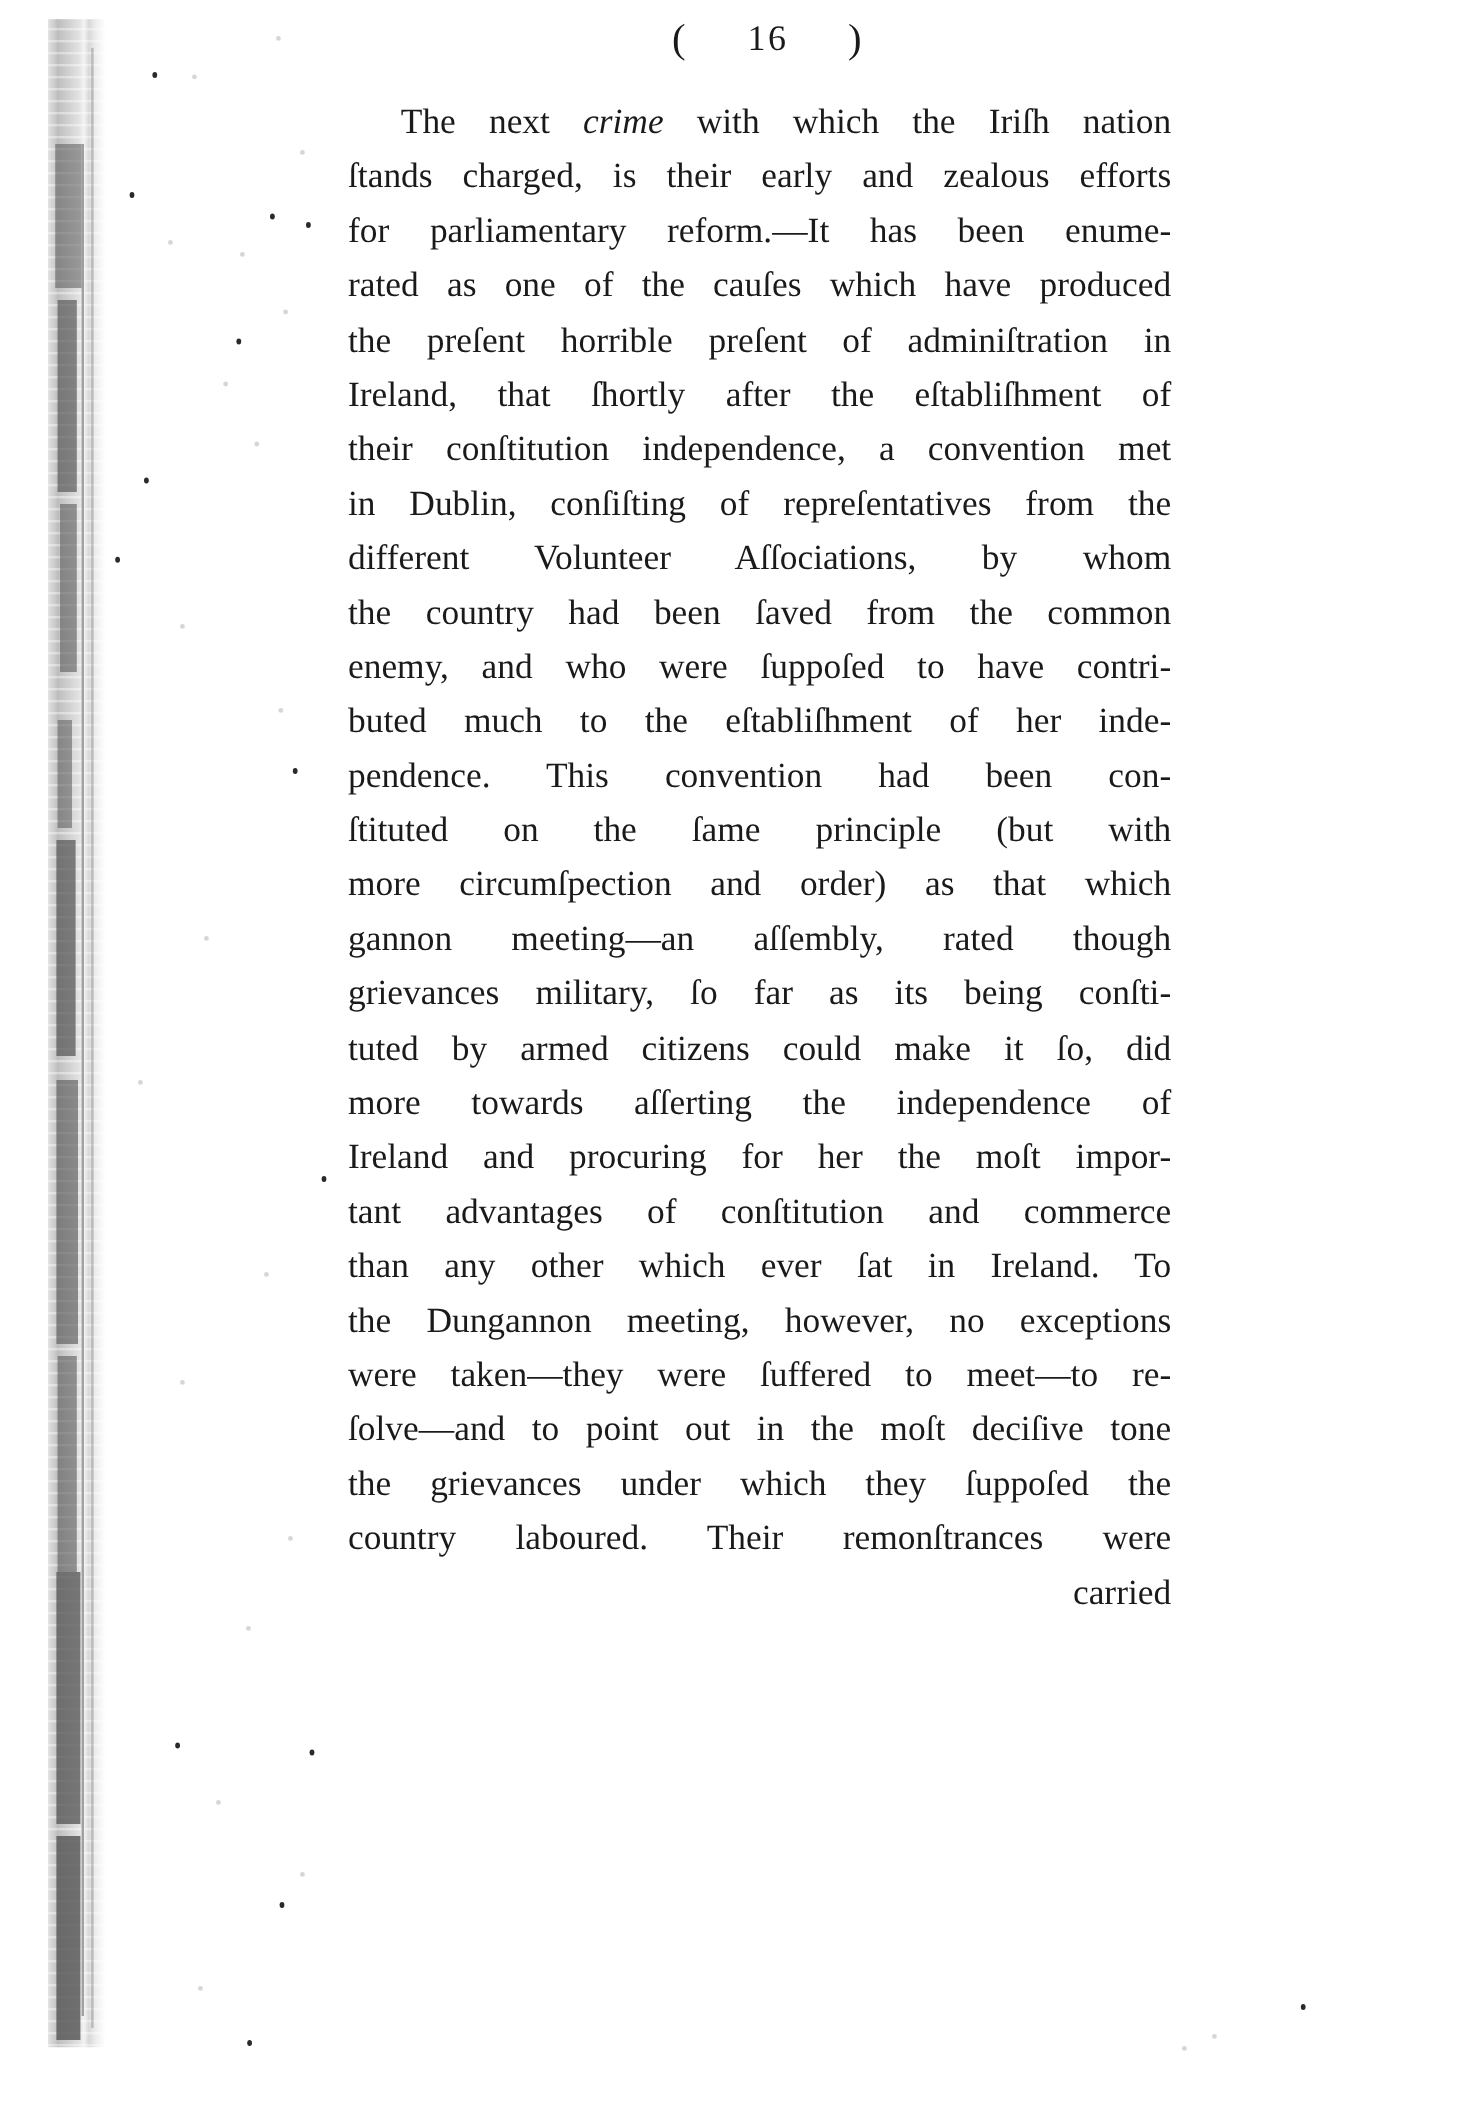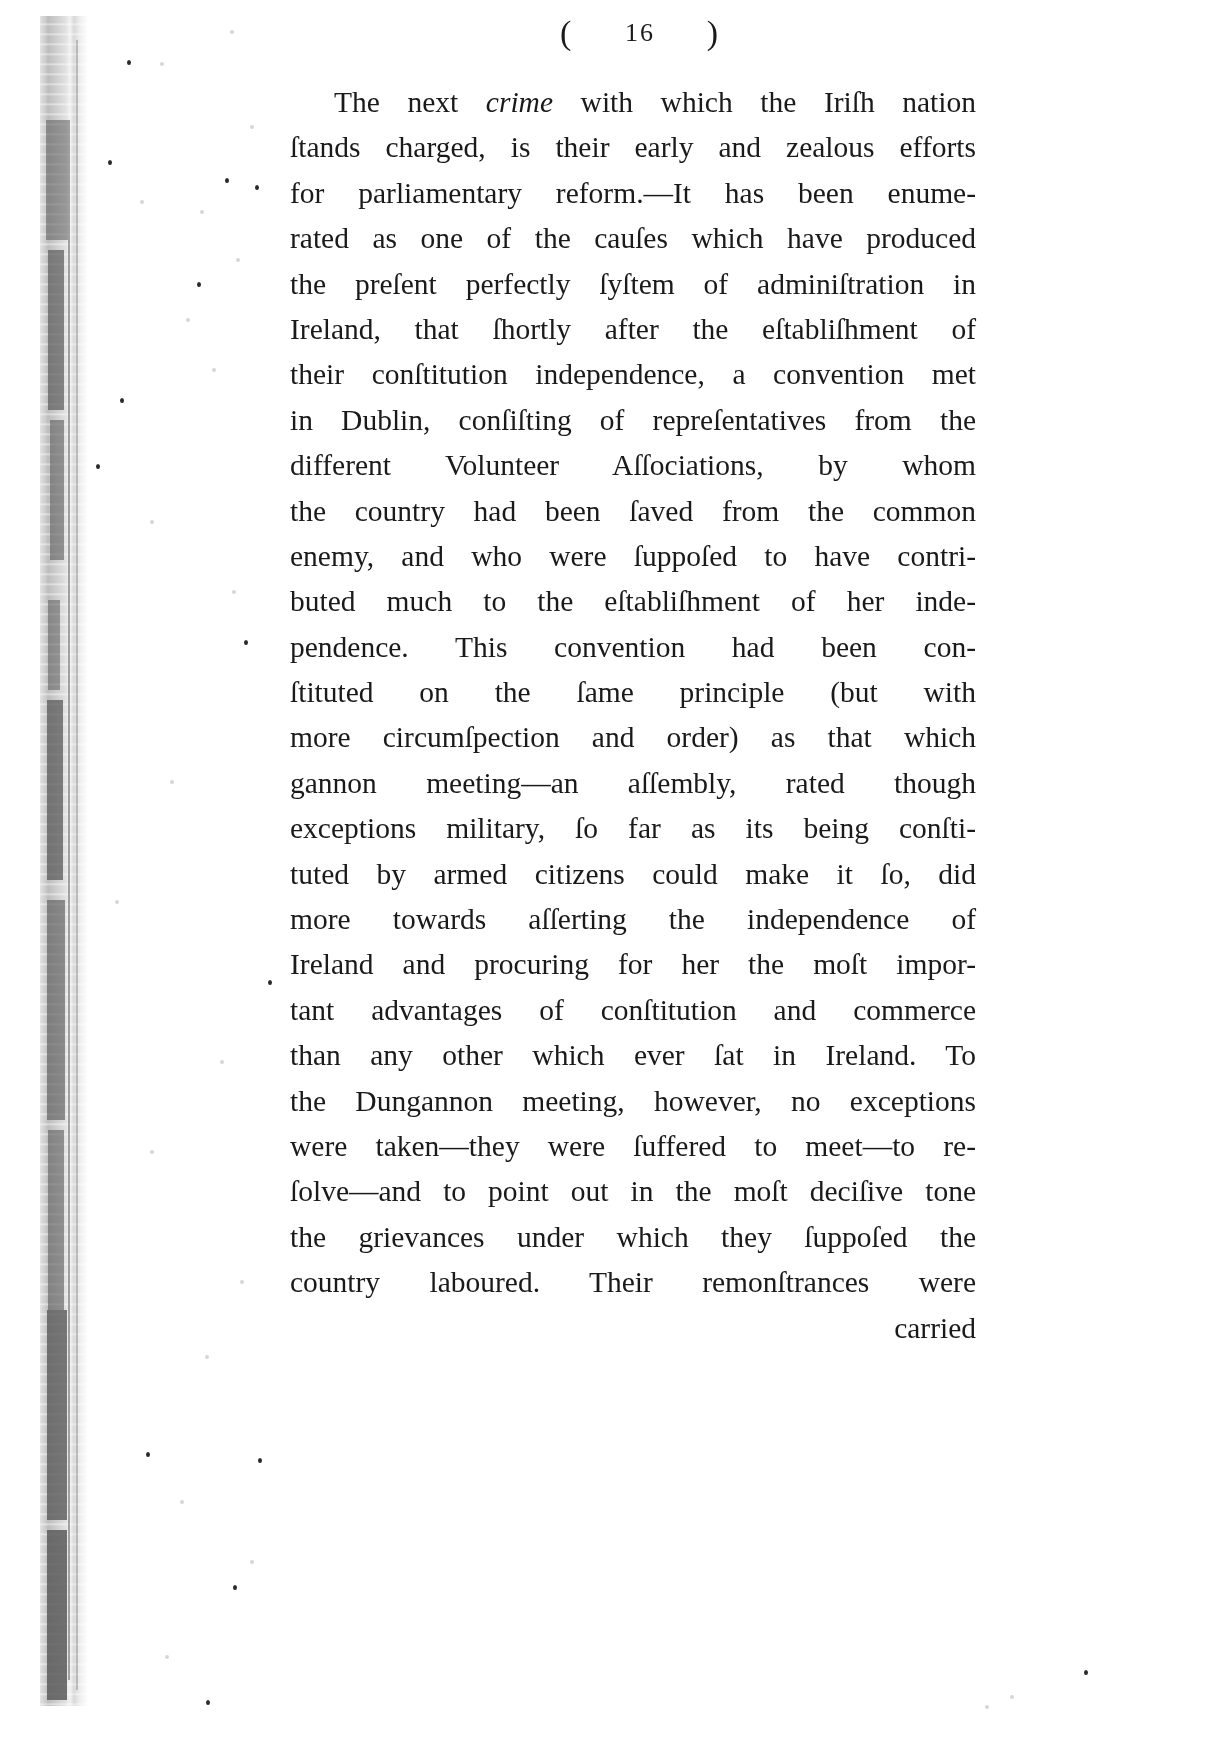--- a/index.html
+++ b/index.html
@@ -69,21 +69,21 @@
       left: 560px;
       top: 14px;
       width: 160px;
       font-size: 32px;
       letter-spacing: 2px;
       display: flex;
       justify-content: space-between;
       align-items: center;
     }
     .page-number .paren { font-size: 34px; }
-    .page-number .num { font-size: 26px; }
+    .page-number .num { font-size: 30px; }
 
     .text-block {
       position: absolute;
       left: 290px;
       top: 80px;
       width: 686px;
     }
     .line {
       display: block;
       height: 45.4px;
@@ -163,33 +163,33 @@
     <span class="paren">(</span>
     <span class="num">16</span>
     <span class="paren">)</span>
   </div>
 
   <div class="text-block">
     <span class="line first"><span>The next </span><em>crime</em><span> with which the Iriſh nation</span></span>
     <span class="line">ſtands charged, is their early and zealous efforts</span>
     <span class="line">for parliamentary reform.—It has been enume-</span>
     <span class="line">rated as one of the cauſes which have produced</span>
-    <span class="line">the preſent perfectly ſyſtem of adminiſtration in</span>
+    <span class="line">the preſent horrible preſent of adminiſtration in</span>
     <span class="line">Ireland, that ſhortly after the eſtabliſhment of</span>
     <span class="line">their conſtitution independence, a convention met</span>
     <span class="line">in Dublin, conſiſting of repreſentatives from the</span>
     <span class="line">different Volunteer Aſſociations, by whom</span>
     <span class="line">the country had been ſaved from the common</span>
     <span class="line">enemy, and who were ſuppoſed to have contri-</span>
     <span class="line">buted much to the eſtabliſhment of her inde-</span>
     <span class="line">pendence. This convention had been con-</span>
     <span class="line">ſtituted on the ſame principle (but with</span>
     <span class="line">more circumſpection and order) as that which</span>
     <span class="line">gannon meeting—an aſſembly, rated though</span>
-    <span class="line">exceptions military, ſo far as its being conſti-</span>
+    <span class="line">grievances military, ſo far as its being conſti-</span>
     <span class="line">tuted by armed citizens could make it ſo, did</span>
     <span class="line">more towards aſſerting the independence of</span>
     <span class="line">Ireland and procuring for her the moſt impor-</span>
     <span class="line">tant advantages of conſtitution and commerce</span>
     <span class="line">than any other which ever ſat in Ireland. To</span>
     <span class="line">the Dungannon meeting, however, no exceptions</span>
     <span class="line">were taken—they were ſuffered to meet—to re-</span>
     <span class="line">ſolve—and to point out in the moſt deciſive tone</span>
     <span class="line">the grievances under which they ſuppoſed the</span>
     <span class="line">country laboured. Their remonſtrances were</span>

